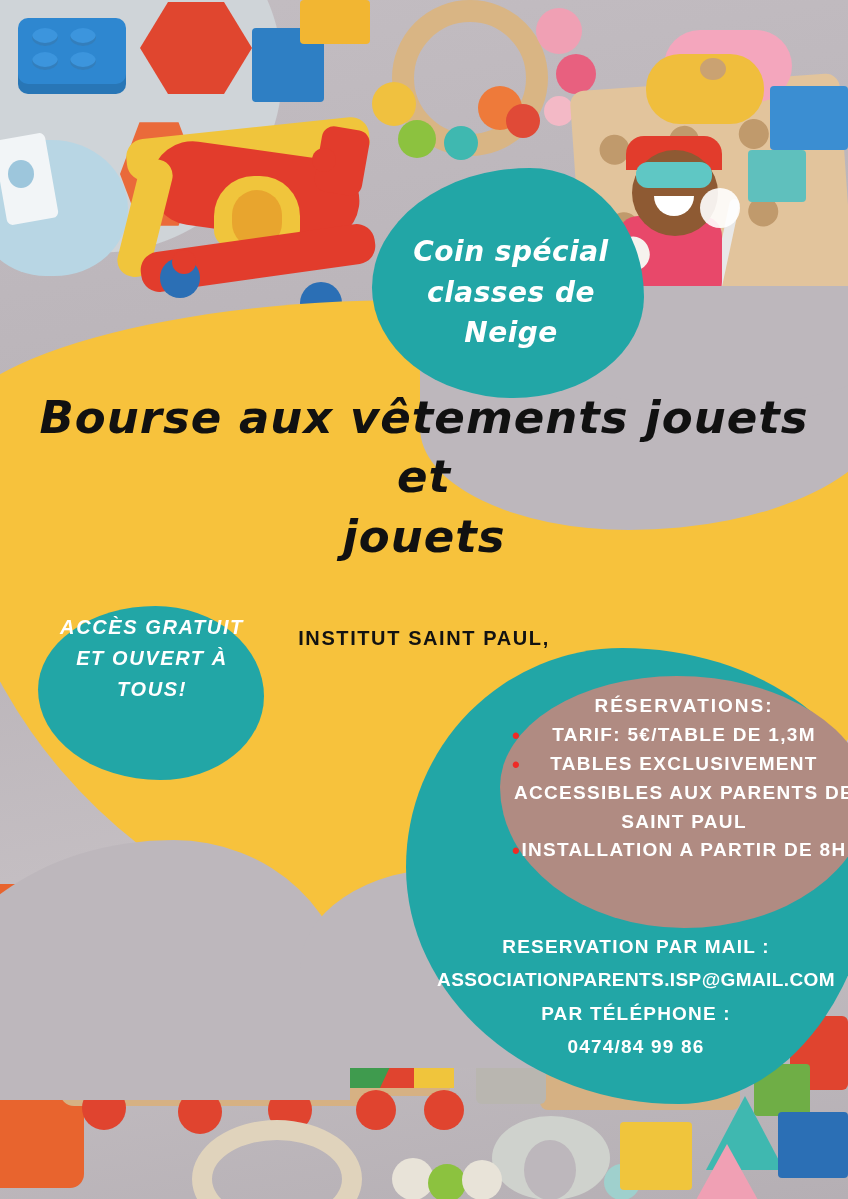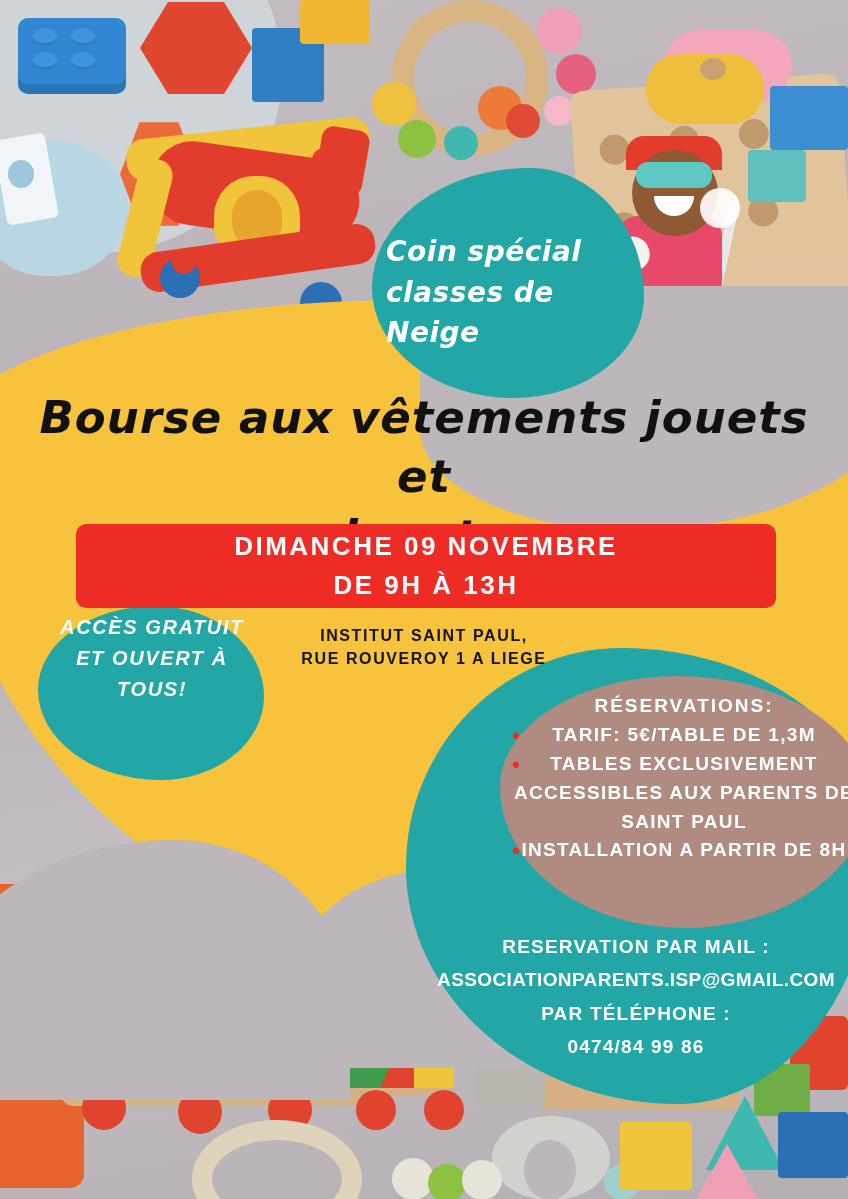--- a/index.html
+++ b/index.html
@@ -260,21 +260,21 @@
   .handwritten {
     font-family: "DejaVu Sans", sans-serif;
     font-weight: bold;
   }
 
   .coin-special {
     left: 386px; top: 232px; width: 250px;
     color: #ffffff;
     font-size: 28px;
     line-height: 1.45;
-    text-align: left;
+    text-align: center;
     font-style: italic;
     letter-spacing: .5px;
   }
 
   .main-title {
     left: 6px; top: 388px; width: 836px;
     color: #111111;
     font-size: 45px;
     line-height: 1.32;
     text-align: center;
@@ -294,21 +294,21 @@
     font-size: 26px;
     font-weight: bold;
     letter-spacing: 2.5px;
     line-height: 1.5;
     text-align: center;
   }
 
   .address {
     left: 124px; top: 624px; width: 600px;
     color: #121212;
-    font-size: 16px;
+    font-size: 20px;
     font-weight: bold;
     letter-spacing: 1.6px;
     line-height: 1.45;
     text-align: center;
   }
 
   .acces-gratuit {
     left: 46px; top: 612px; width: 212px;
     color: #ffffff;
     font-size: 20px;
@@ -480,30 +480,23 @@
   <div class="blob blob-teal-right"></div>
   <div class="blob blob-mauve"></div>
 
   <div class="txt handwritten coin-special">Coin spécial classes de Neige</div>
 
   <div class="txt handwritten main-title">
     <div>Bourse aux vêtements jouets et</div>
     <div>jouets</div>
   </div>
 
-  <div class="txt date-banner">
-    <div class="date-banner-text">
-      <span>DIMANCHE 09 NOVEMBRE</span>
-      <span>DE 9H À 13H</span>
-    </div>
-  </div>
 
   <div class="txt address">
     <div>INSTITUT SAINT PAUL,</div>
-    <div>RUE ROUVEROY 1 A LIEGE</div>
   </div>
 
   <div class="txt acces-gratuit">ACCÈS GRATUIT ET OUVERT À TOUS!</div>
 
 
   <div class="txt reservations">
     <div class="res-title">RÉSERVATIONS:</div>
     <ul class="res-list">
       <li>TARIF: 5€/TABLE DE 1,3M</li>
       <li>TABLES EXCLUSIVEMENT ACCESSIBLES AUX PARENTS DE SAINT PAUL</li>

